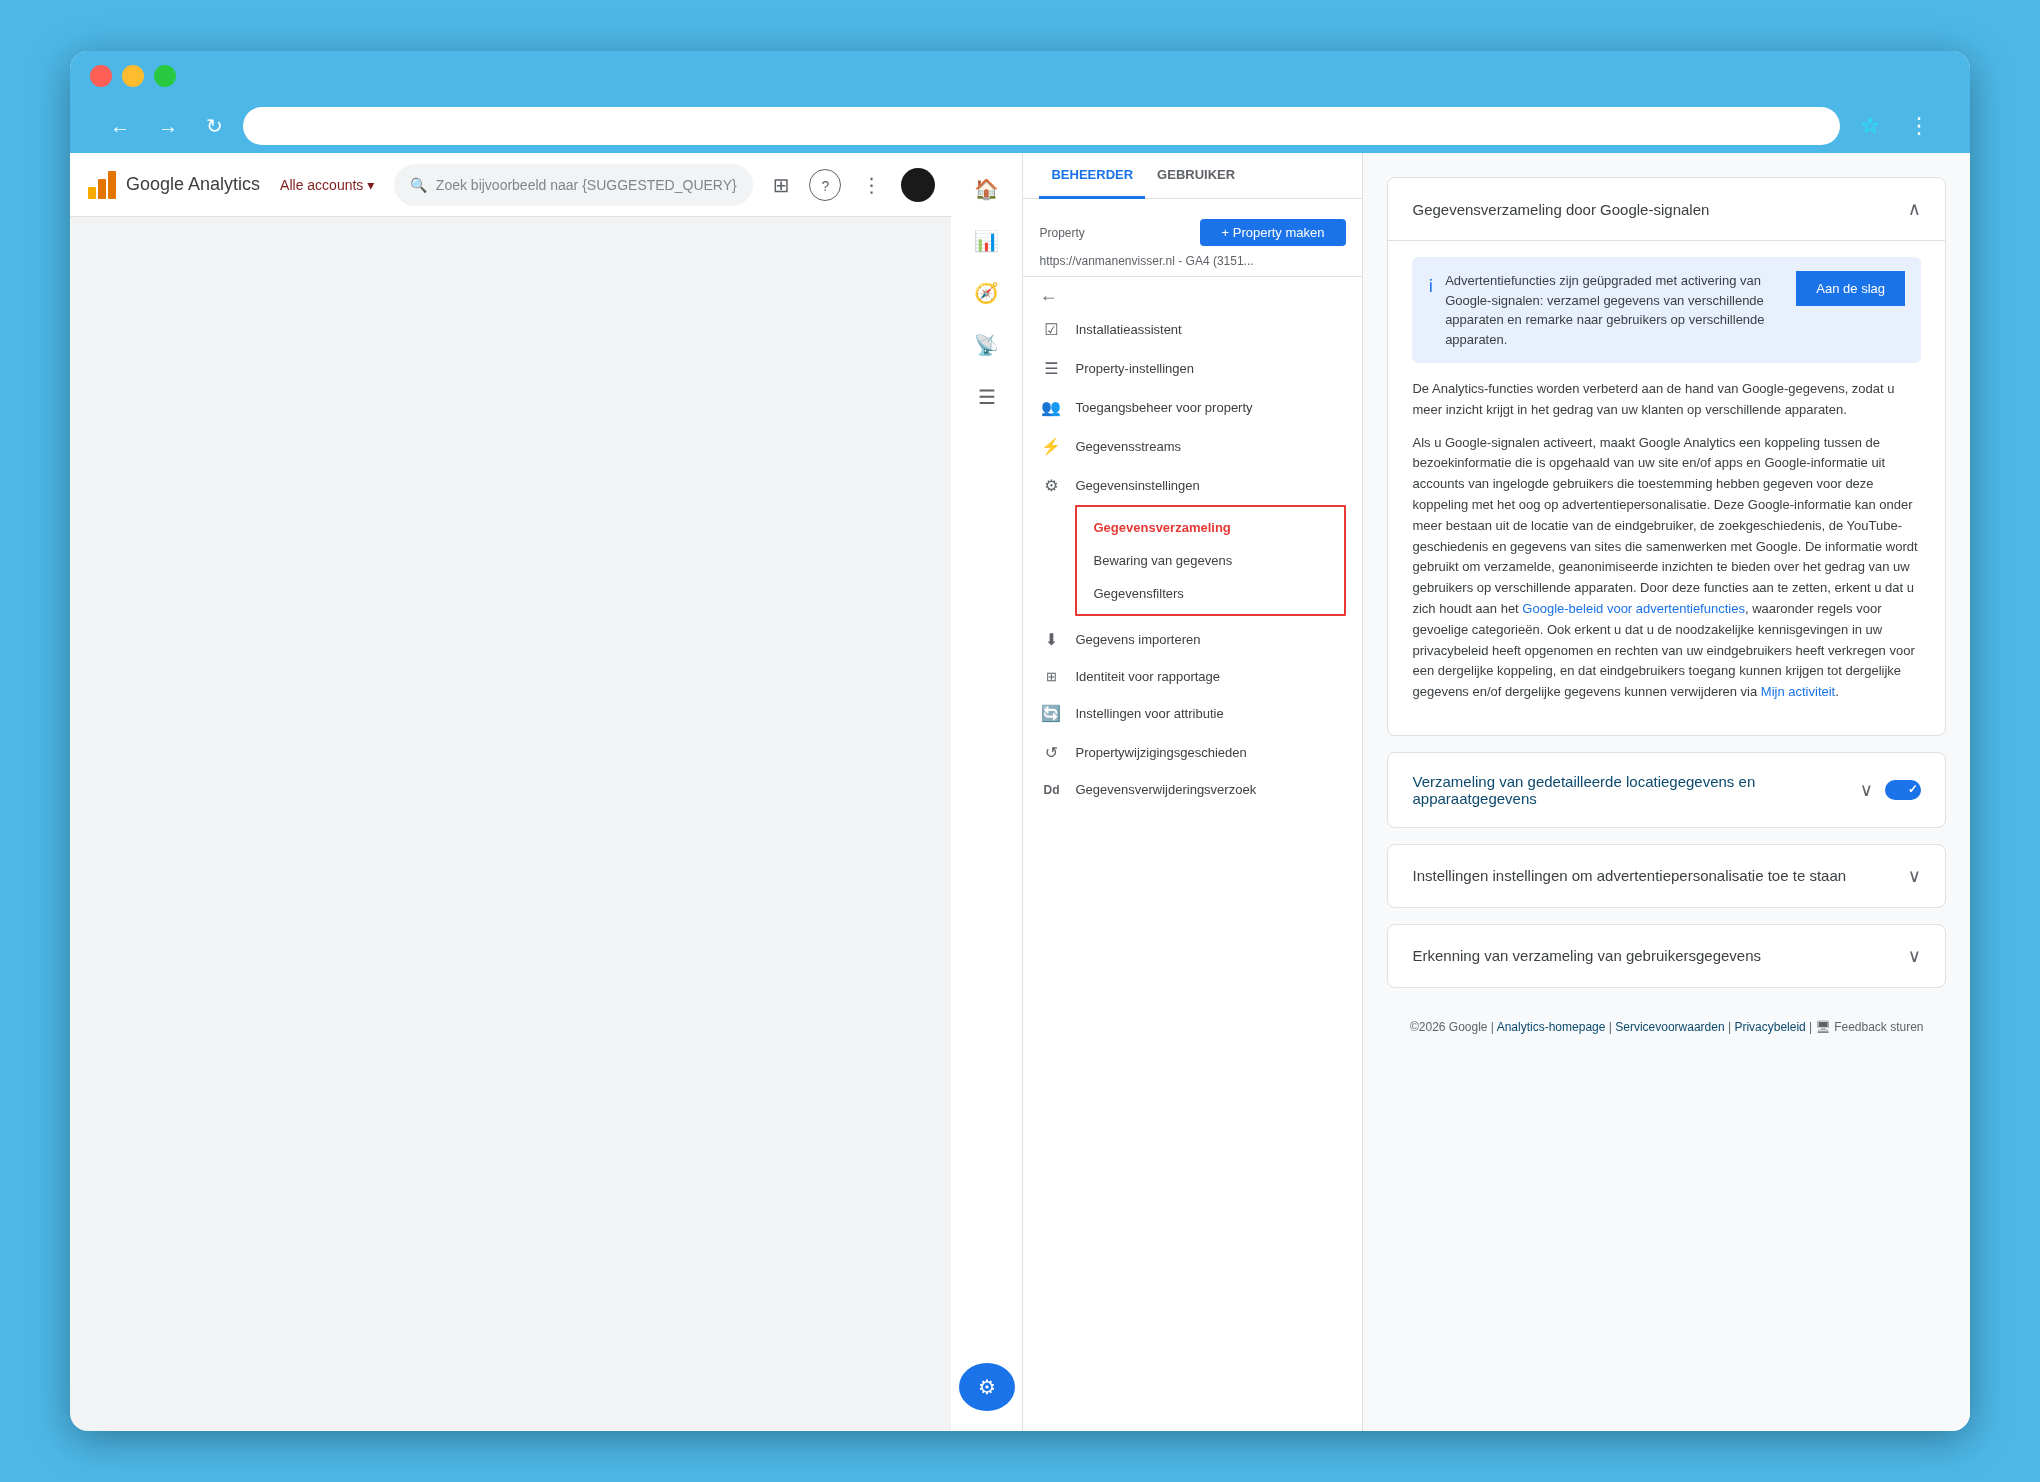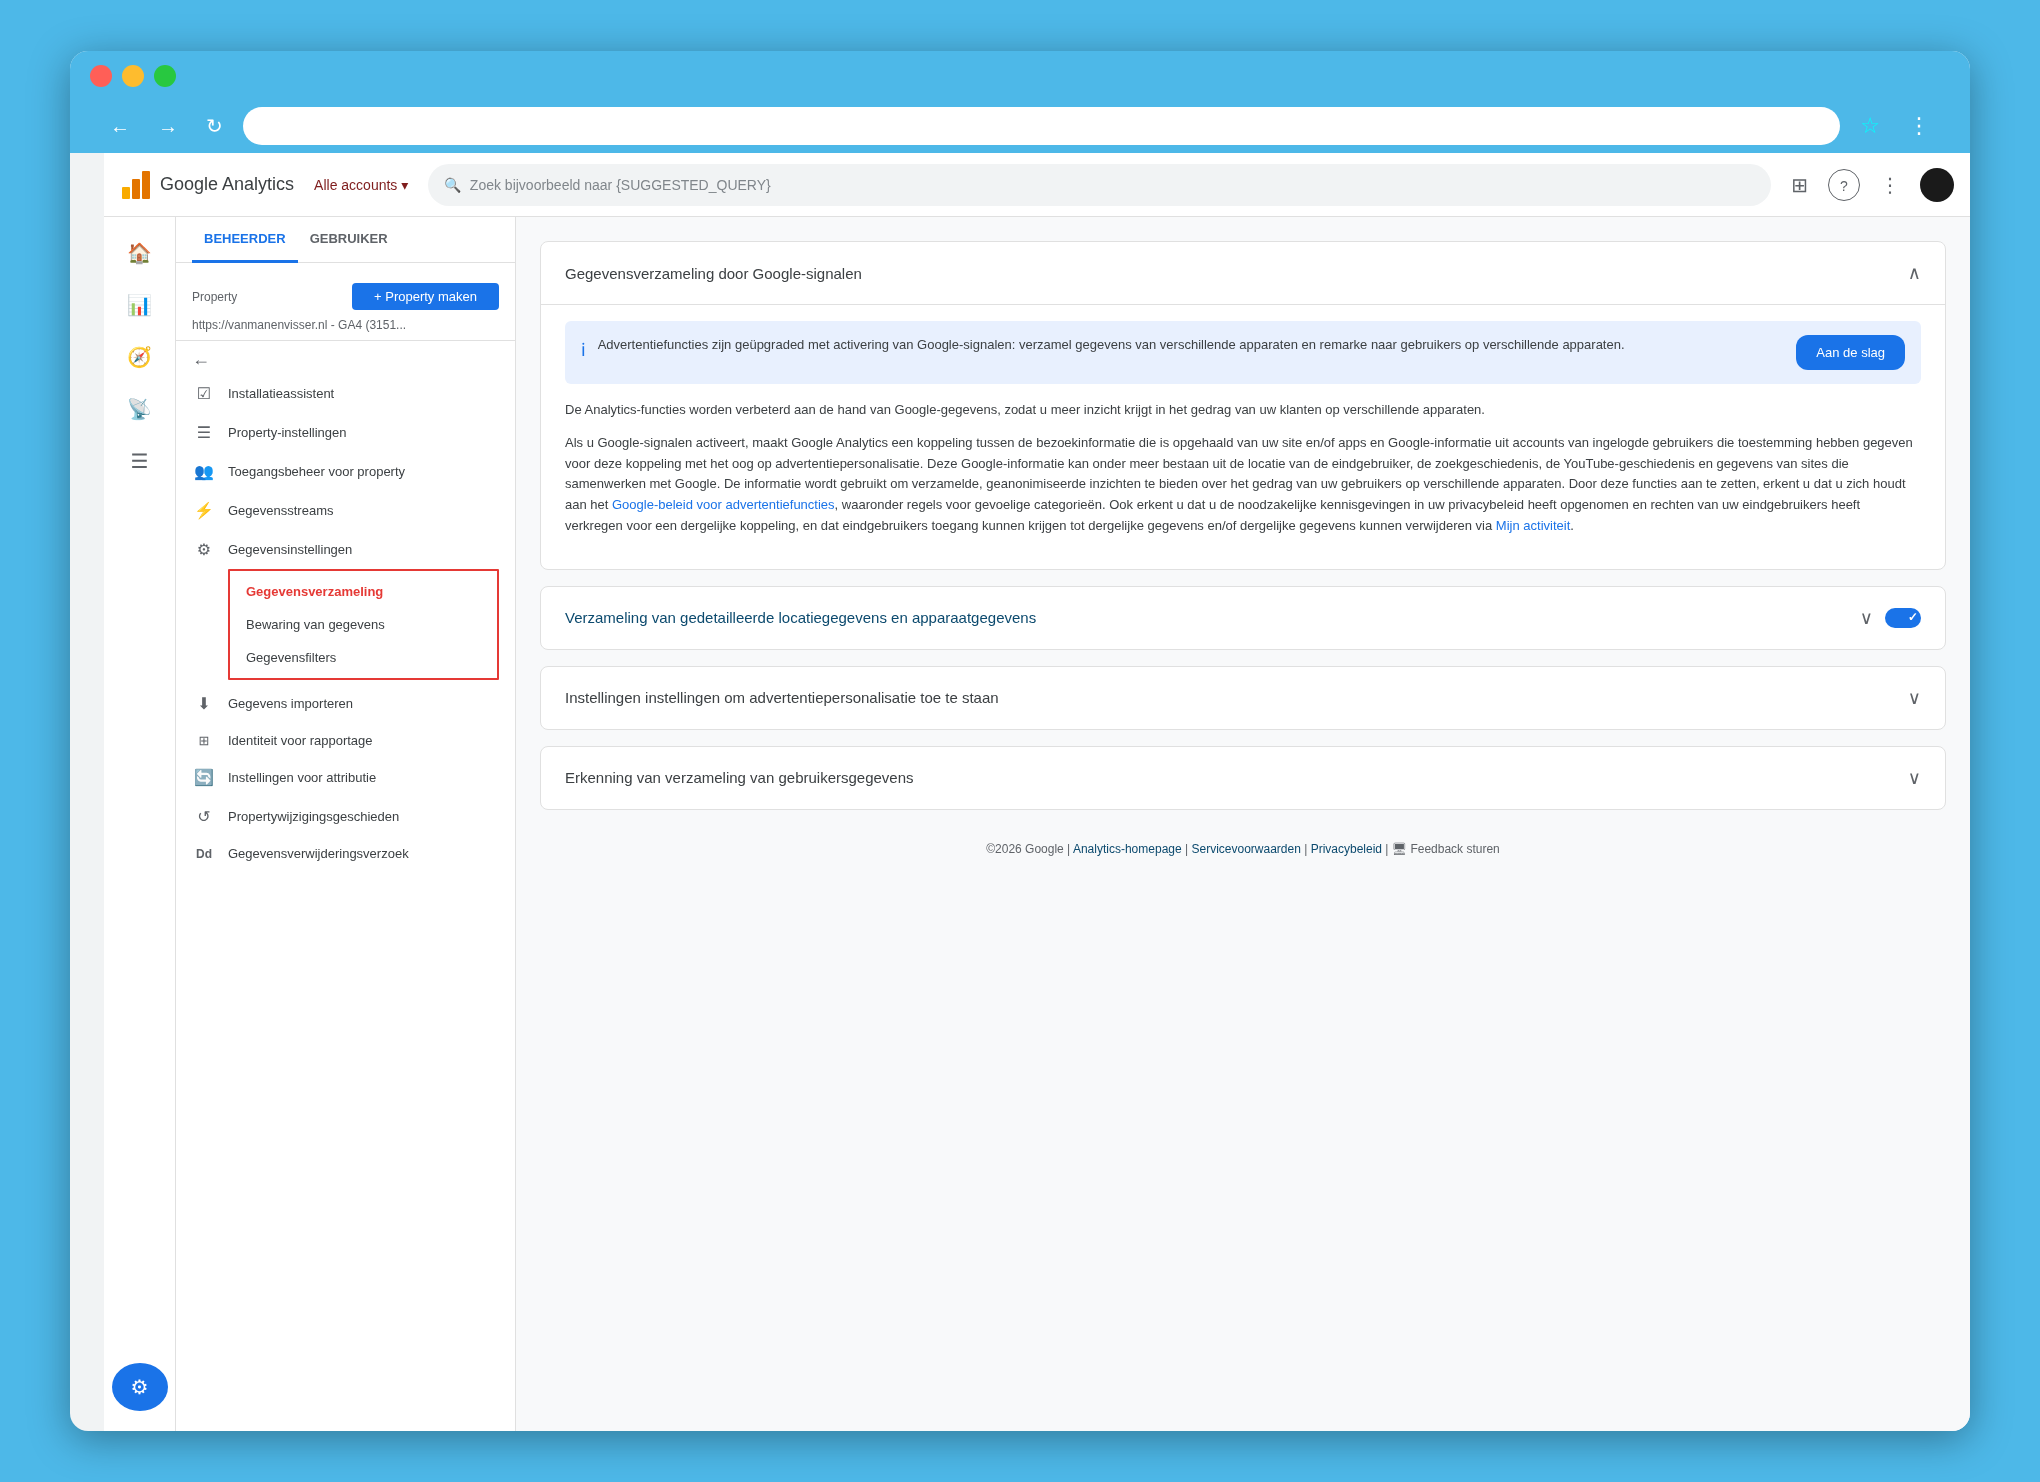--- a/index.html
+++ b/index.html
@@ -341,21 +341,21 @@
     .info-text {
       font-size: 13px;
       color: #3c4043;
       flex: 1;
       line-height: 1.5;
     }
     .aan-de-slag-btn {
       background: #1a73e8;
       color: white;
       border: none;
-      border-radius: 12px;
+      border-radius: 0;
       padding: 10px 20px;
       font-size: 13px;
       cursor: pointer;
       white-space: nowrap;
       flex-shrink: 0;
     }
     .section-description {
       font-size: 13px;
       color: #3c4043;
       line-height: 1.6;
@@ -429,21 +429,21 @@
       <button class="nav-btn">→</button>
       <button class="nav-btn">↻</button>
       <input class="address-bar" type="text" value="" style="">
       <button class="browser-action-btn" style="color:cyan;">☆</button>
       <button class="browser-action-btn">⋮</button>
     </div>
   </div>
 
   <div class="app-body">
 
-    <div style="display:flex; flex-direction:column; flex:1; overflow:hidden;margin-left:34px;">
+    <div style="display:flex; flex-direction:row; flex:1; overflow:hidden;">
       <div class="app-header">
         <div class="ga-logo">
 
           <svg class="ga-icon" viewBox="0 0 32 32">
             <rect x="2" y="18" width="8" height="12" fill="#F9AB00" rx="1"></rect>
             <rect x="12" y="10" width="8" height="20" fill="#E37400" rx="1"></rect>
             <rect x="22" y="2" width="8" height="28" fill="#E37400" rx="1"></rect>
           </svg>
           <span class="ga-title">Google Analytics</span>
         </div>

